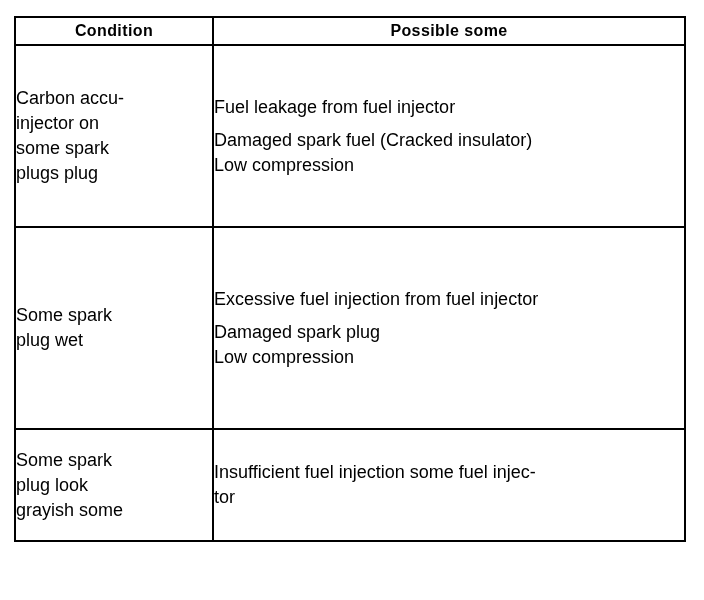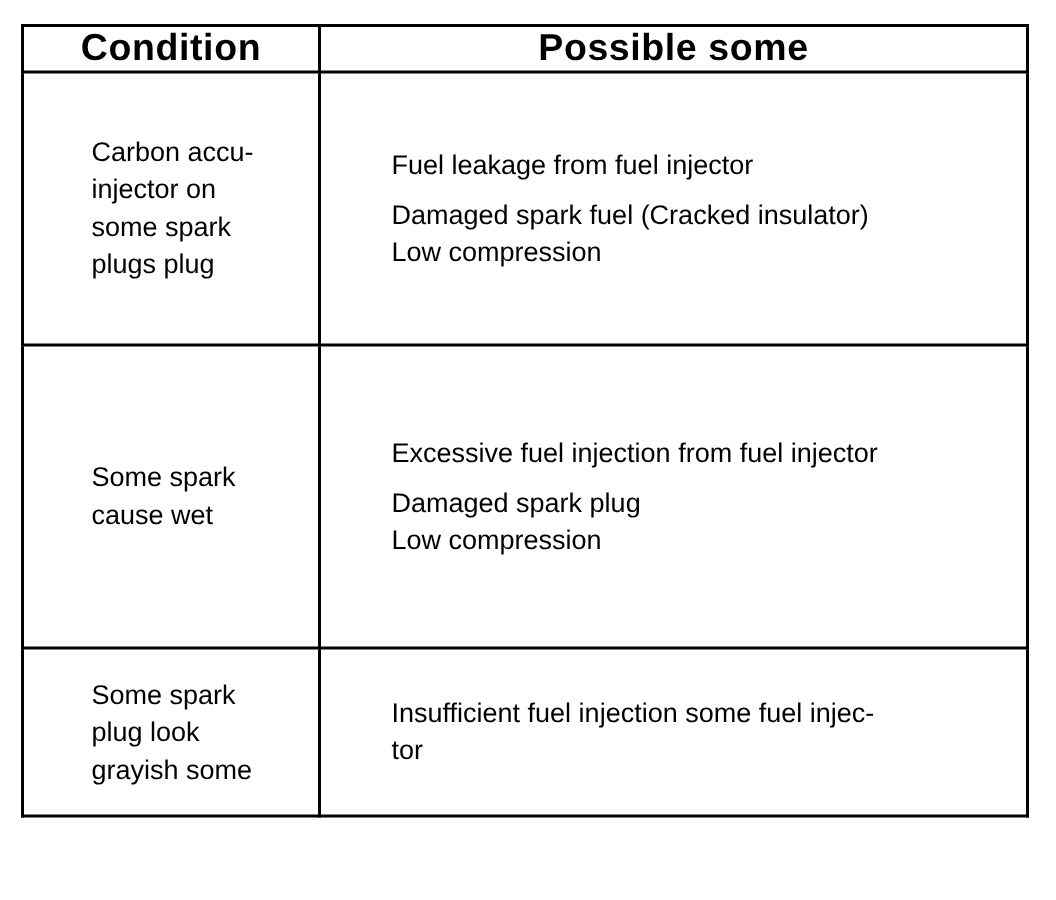--- a/index.html
+++ b/index.html
@@ -30,21 +30,21 @@
     background: #ffffff;
   }
   table.spec-table th,
   table.spec-table td {
     border: 2px solid #000000;
     vertical-align: middle;
     padding: 0;
   }
   th.col-head {
     text-align: center;
-    font-size: 25px;
+    font-size: 16px;
     font-weight: bold;
     letter-spacing: 0.4px;
     padding: 6px 0 8px 0;
     height: 26px;
   }
   td.cond-cell {
     font-size: 18px;
     line-height: 25px;
     padding: 8px 0 8px 14px;
     text-align: left;
@@ -52,29 +52,27 @@
   td.cause-cell {
     font-size: 18px;
     line-height: 25px;
     padding: 10px 6px 8px 10px;
     text-align: left;
     vertical-align: top;
   }
   .cause-line {
     display: block;
     white-space: pre-wrap;
-    margin-left: 47px;
   }
   .cause-line.gap {
     margin-bottom: 8px;
   }
   .cond-line {
     display: block;
     white-space: pre-wrap;
-    padding-left: 45px;
   }
   .row-1 td { height: 180px; }
   .row-2 td { height: 200px; }
   .row-3 td { height: 110px; }
   .col-cond { width: 198px; }
   .col-cause { width: auto; }
 </style>
 </head>
 <body>
 
@@ -102,21 +100,21 @@
         <td class="cause-cell">
           <span class="cause-line gap">Fuel leakage from fuel injector</span>
           <span class="cause-line">Damaged spark fuel (Cracked insulator)</span>
           <span class="cause-line">Low compression</span>
         </td>
       </tr>
 
       <tr class="row-2">
         <td class="cond-cell">
           <span class="cond-line">Some spark</span>
-          <span class="cond-line">cause wet</span>
+          <span class="cond-line">plug wet</span>
         </td>
         <td class="cause-cell">
           <span class="cause-line gap">Excessive fuel injection from fuel injector</span>
           <span class="cause-line">Damaged spark plug</span>
           <span class="cause-line">Low compression</span>
         </td>
       </tr>
 
       <tr class="row-3">
         <td class="cond-cell">

